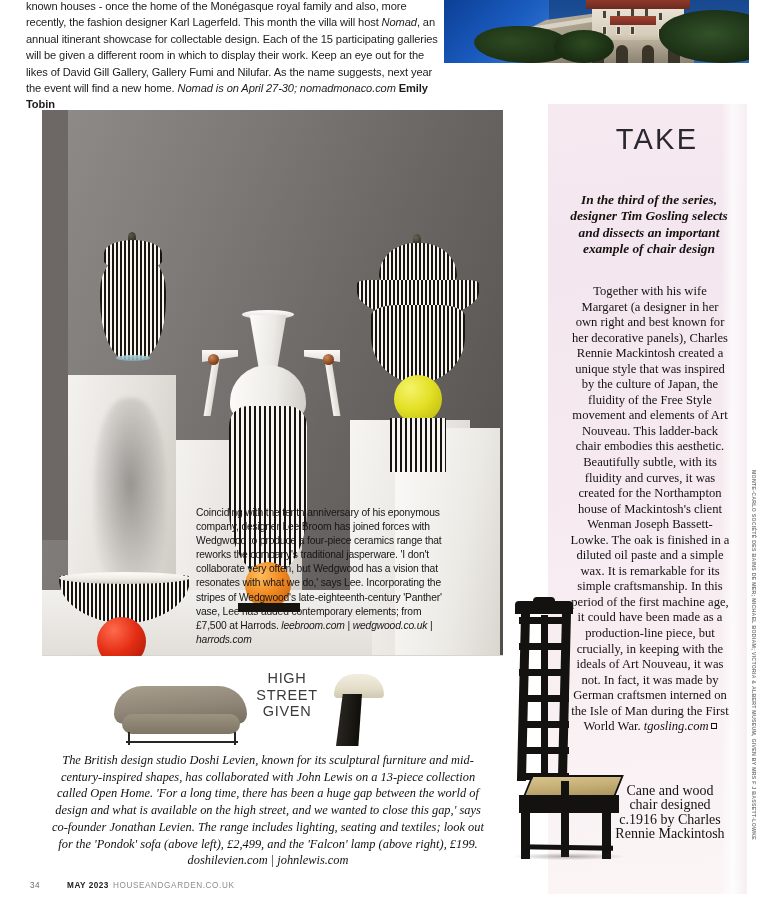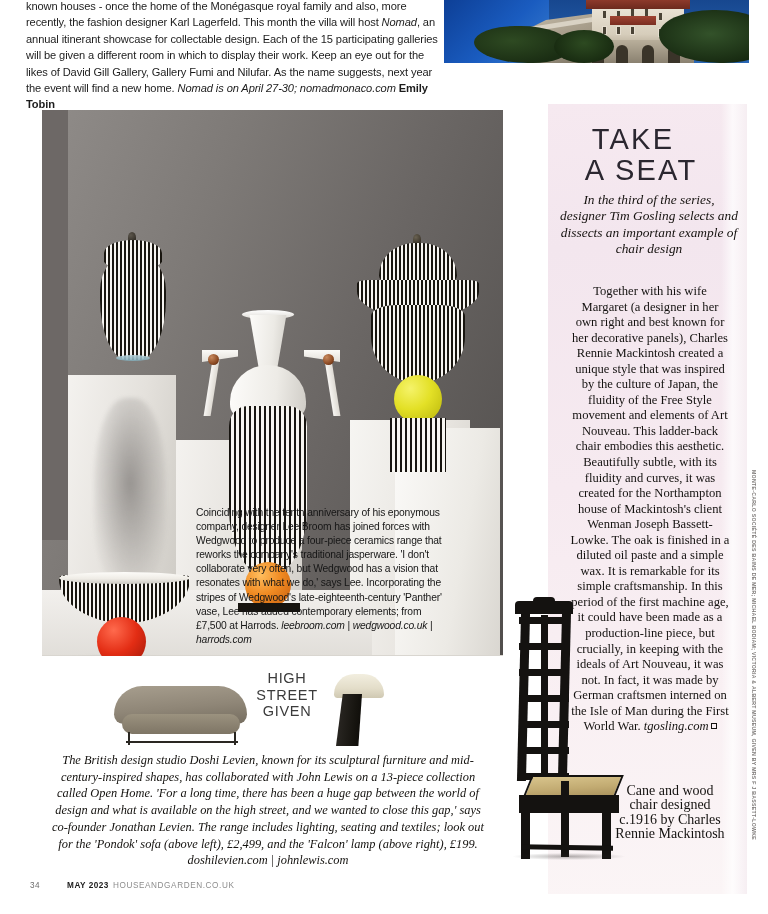--- a/index.html
+++ b/index.html
@@ -535,26 +535,25 @@
 <div id="hsh-body">The British design studio Doshi Levien, known for its sculptural furniture and mid-century-inspired shapes, has collaborated with John Lewis on a 13-piece collection called Open Home. 'For a long time, there has been a huge gap between the world of design and what is available on the high street, and we wanted to close this gap,' says co-founder Jonathan Levien. The range includes lighting, seating and textiles; look out for the 'Pondok' sofa (above left), £2,499, and the 'Falcon' lamp (above right), £199. doshilevien.com | johnlewis.com</div>
 
 <div id="footer">
   <span class="pg">34</span><span class="mo">MAY 2023</span><span class="site">HOUSEANDGARDEN.CO.UK</span>
 </div>
 
 <div id="sidebar">
   <div id="sidebar-sheen"></div>
 </div>
 
-<div id="sb-kicker" style="position:absolute;left:547px;top:124px;width:172px;">
+<div id="sb-kicker" style="position:absolute;left:571px;top:124px;width:172px;">
   <span>TAKE</span>
-  <span class="ln2">A SEAT</span>
-</div>
-
-<div id="sb-standfirst" style="position:absolute;left:560px;top:192px;width:178px;">In the third of the series, designer Tim Gosling selects and dissects an important example of chair design</div>
+</div>
+
+<div id="sb-standfirst" style="position:absolute;left:560px;top:192px;width:178px;font-weight:bold;">In the third of the series, designer Tim Gosling selects and dissects an important example of chair design</div>
 
 <div id="sb-body" style="position:absolute;left:570px;top:284px;width:160px;">
   <span>Together with his wife Margaret (a designer in her own right and best known for her decorative panels), Charles Rennie Mackintosh created a unique style that was inspired by the culture of Japan, the fluidity of the Free Style movement and elements of Art Nouveau. This ladder-back chair embodies this aesthetic. Beautifully subtle, with its fluidity and curves, it was created for the Northampton house of Mackintosh's client Wenman Joseph Bassett-Lowke. The oak is finished in a diluted oil paste and a simple wax. It is remarkable for its simple craftsmanship. In this period of the first machine age, it could have been made as a production-line piece, but crucially, in keeping with the ideals of Art Nouveau, it was not. In fact, it was made by German craftsmen interned on the Isle of Man during the First World War. <i>tgosling.com</i></span><span class="endmark"></span>
 </div>
 
 <div id="chair">
   <div class="ch-top-bump"></div>
   <div class="ch-top-cap"></div>
   <div class="ch-stile ch-back-l"></div>
   <div class="ch-stile ch-back-r"></div>

